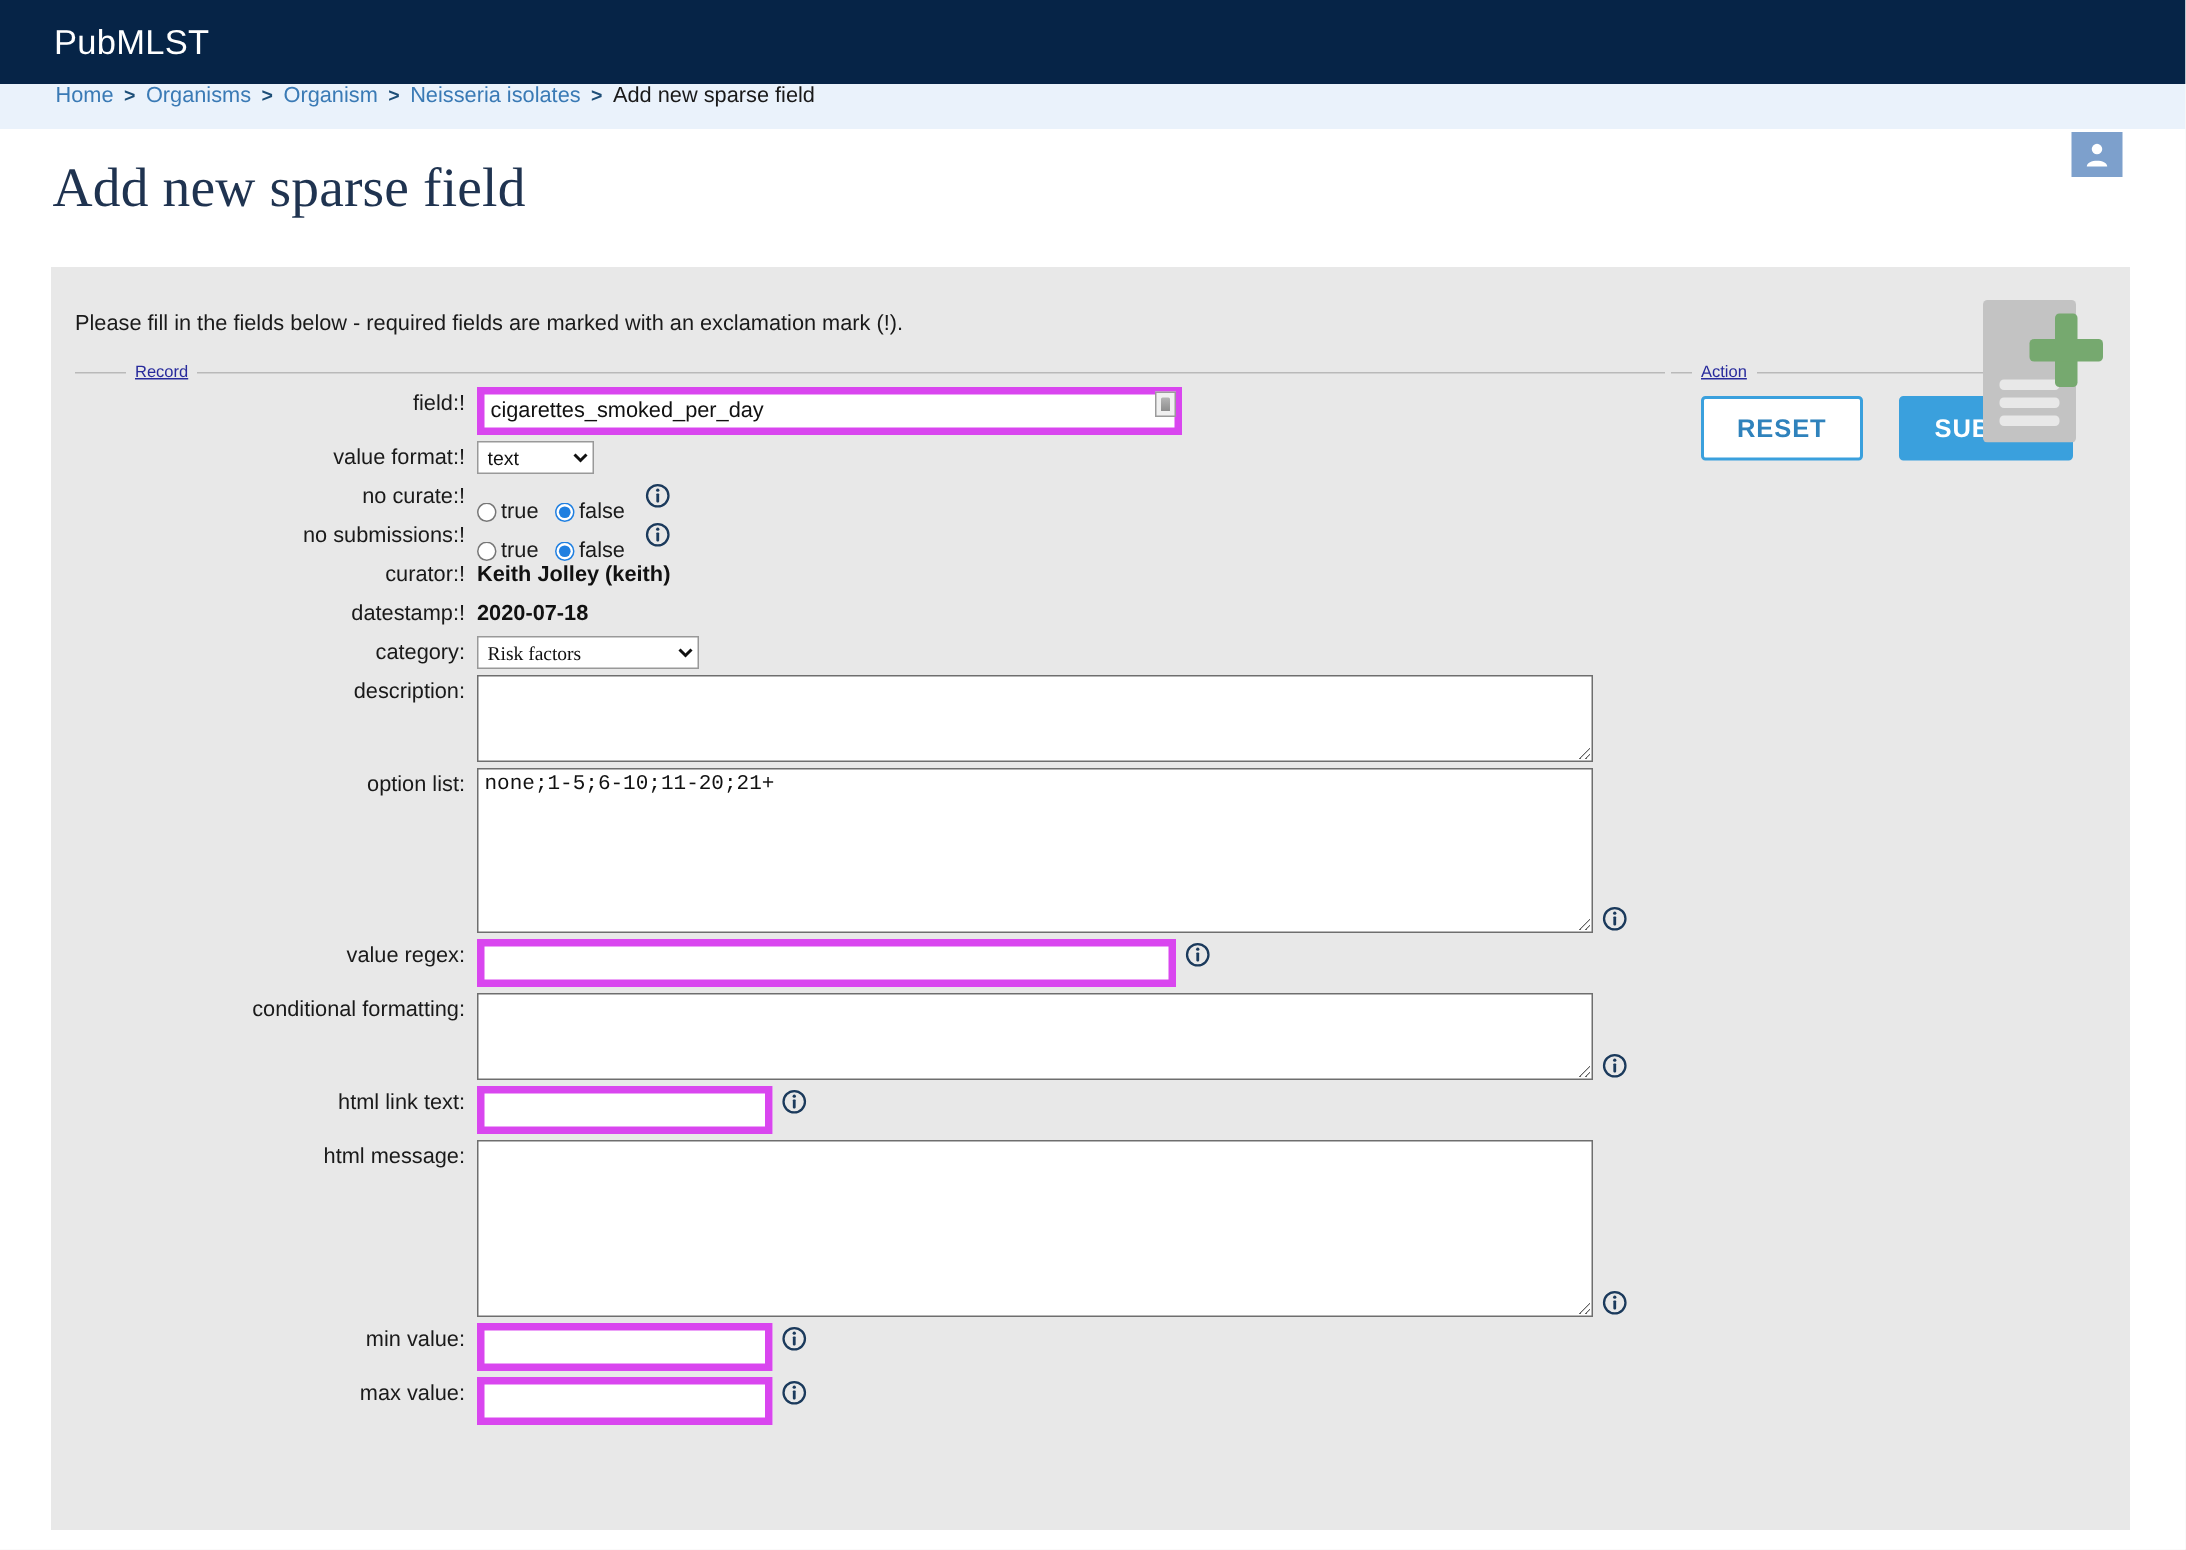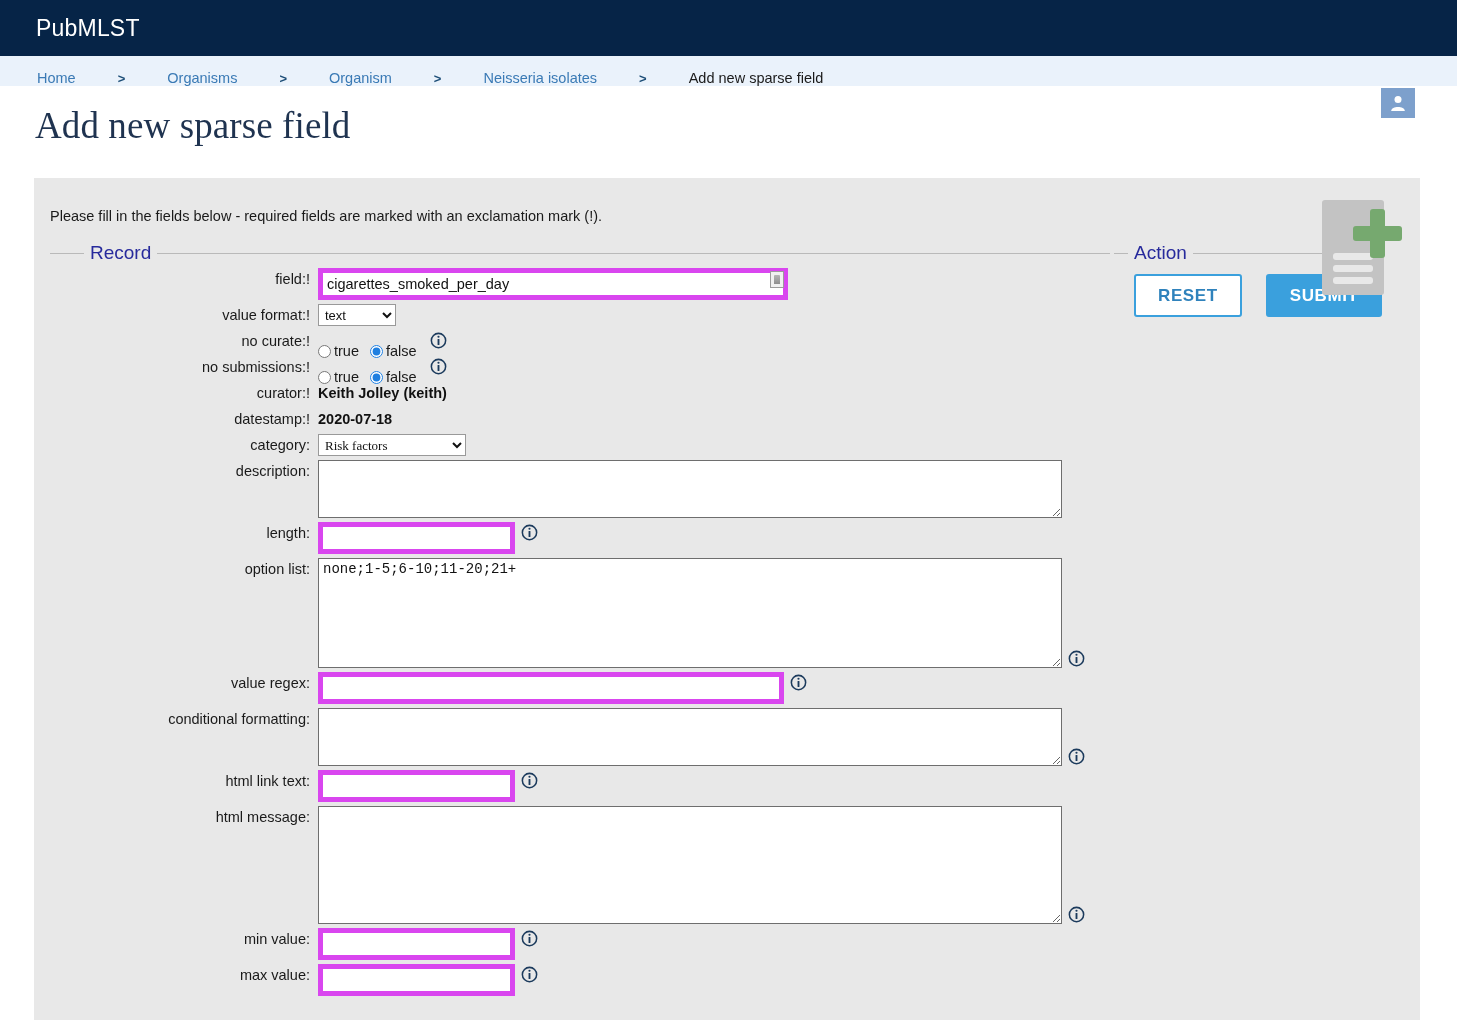--- a/index.html
+++ b/index.html
@@ -24,25 +24,24 @@
     font-size: 23px;
     font-weight: 400;
     letter-spacing: 0.2px;
   }
 
   
   .crumbbar {
     height: 30px;
     background: #eaf2fb;
     display: flex;
-    align-items: flex-end;
+    align-items: flex-start;
     padding-left: 37px;
     font-size: 14.5px;
     color: #333333;
-    gap: 35px;
   }
   .crumb-link {
     color: #3a7ab5;
     text-decoration: none;
     cursor: pointer;
   }
   .crumb-sep {
     color: #1d4e77;
     font-weight: bold;
     margin: 0 7px;
@@ -94,23 +93,24 @@
     margin-top: 18px;
   }
   fieldset {
     border: none;
     border-top: 1px solid #b9b9b9;
     margin: 0;
     padding: 0;
   }
   legend {
     color: #272a9c;
-    font-size: 19px;
+    font-size: 11px;
     padding: 0 6px;
     margin-left: 34px;
+    text-decoration: underline;
   }
   .fs-record {
     position: absolute;
     left: 16px; top: 0;
     width: 1060px;
   }
   .fs-action {
     position: absolute;
     left: 1080px; top: 0;
     width: 258px;
@@ -392,31 +392,20 @@
         </div>
       </div>
 
       <div class="frow">
         <div class="flabel">description:</div>
         <div class="fval">
           <textarea class="ta-desc" style=""></textarea>
         </div>
       </div>
 
-      <div class="frow">
-        <div class="flabel">length:</div>
-        <div class="fval">
-          <input type="text" class="in-small" value="" style="">
-          <svg class="info-icon" viewBox="0 0 20 20">
-            <circle cx="10" cy="10" r="8.4" fill="none" stroke="#1b3a5c" stroke-width="1.8"></circle>
-            <circle cx="10" cy="5.6" r="1.3" fill="#1b3a5c"></circle>
-            <rect x="8.9" y="8.2" width="2.2" height="7" rx="0.6" fill="#1b3a5c"></rect>
-          </svg>
-        </div>
-      </div>
 
       <div class="frow">
         <div class="flabel">option list:</div>
         <div class="fval">
           <textarea class="ta-option" style="">none;1-5;6-10;11-20;21+</textarea>
           <svg class="info-icon info-bottom" viewBox="0 0 20 20">
             <circle cx="10" cy="10" r="8.4" fill="none" stroke="#1b3a5c" stroke-width="1.8"></circle>
             <circle cx="10" cy="5.6" r="1.3" fill="#1b3a5c"></circle>
             <rect x="8.9" y="8.2" width="2.2" height="7" rx="0.6" fill="#1b3a5c"></rect>
           </svg>

